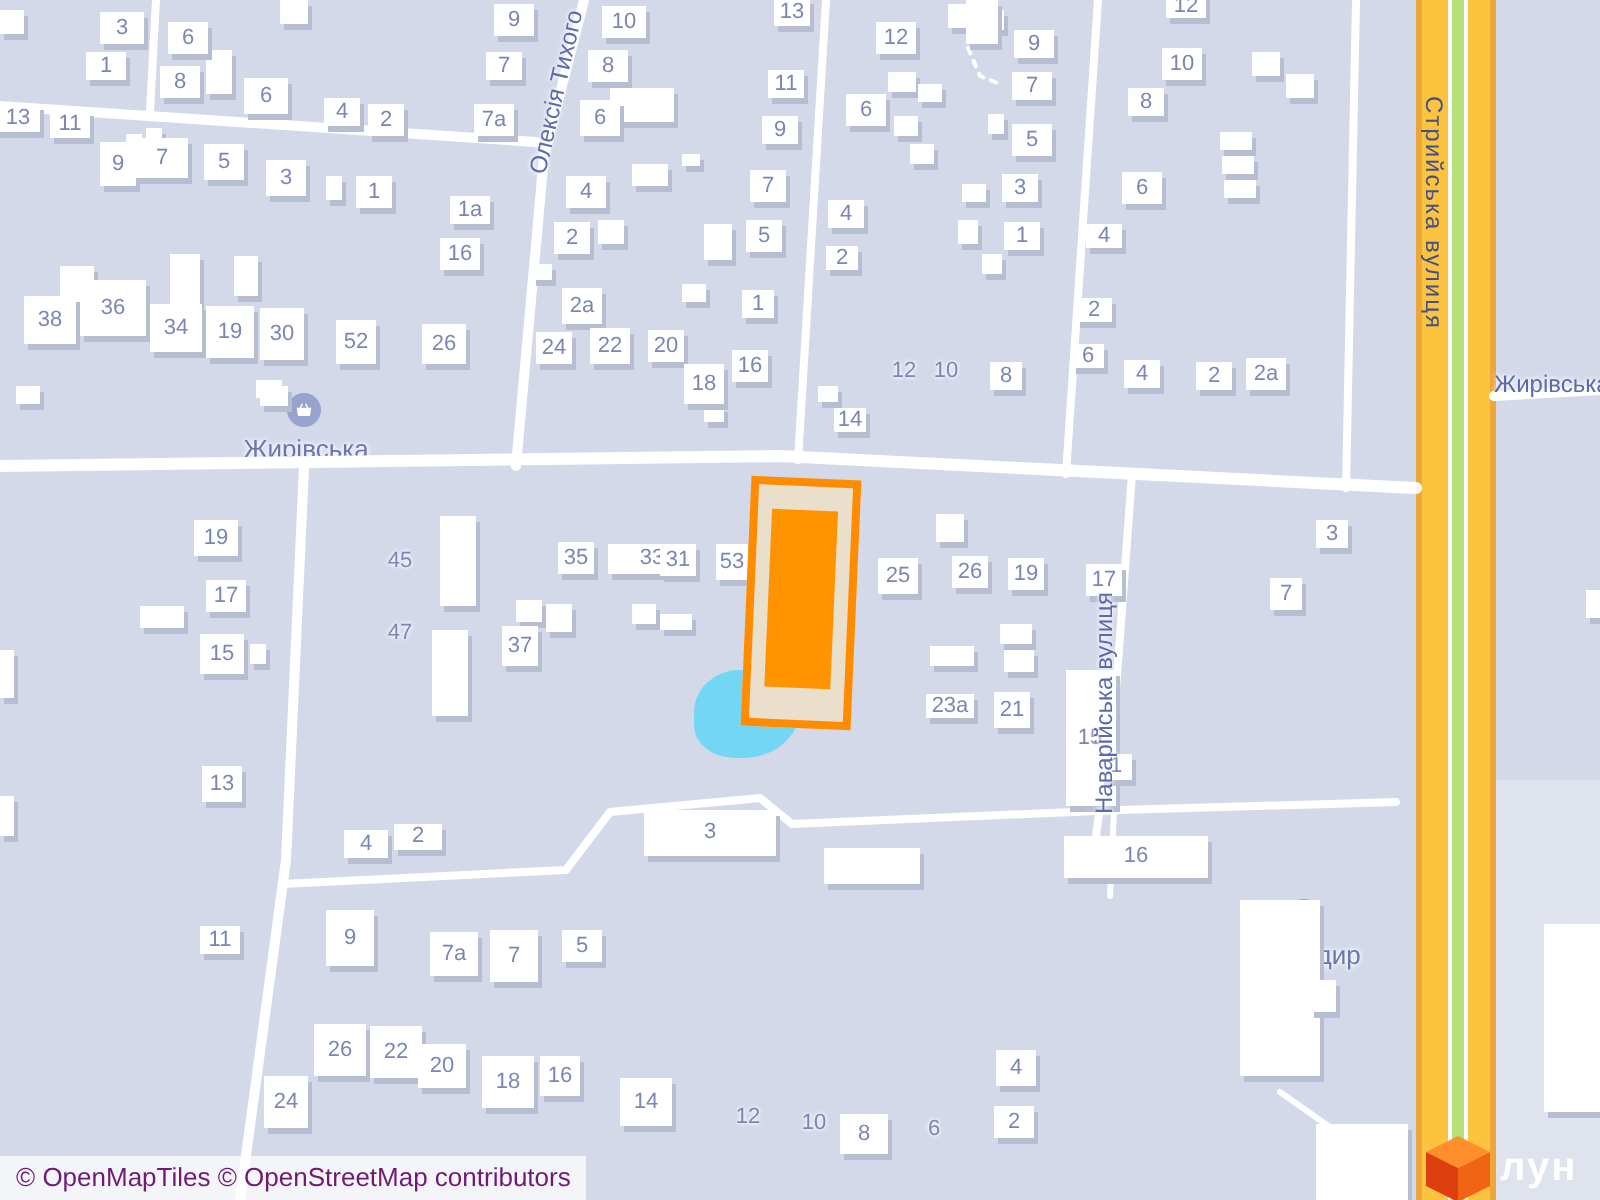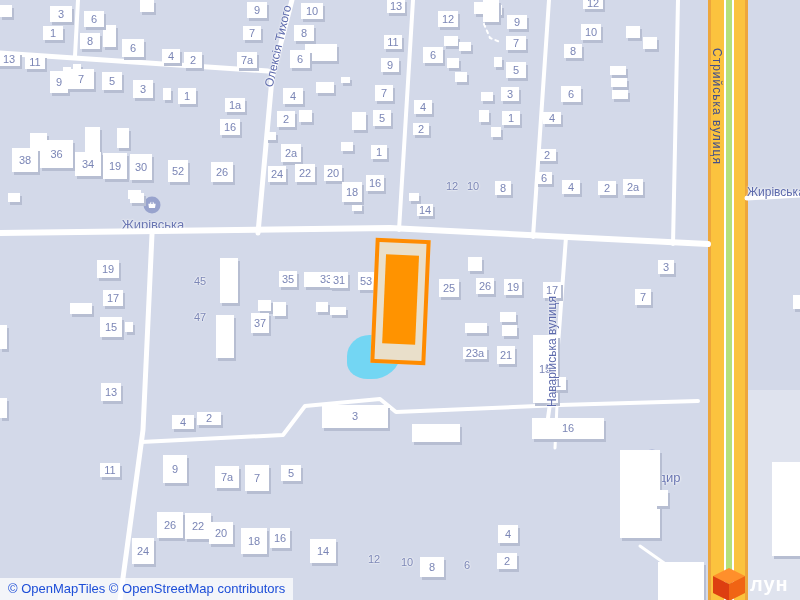--- a/index.html
+++ b/index.html
@@ -37,21 +37,21 @@
     background:#98a3cd;display:flex;align-items:center;justify-content:center;
     transform:translate(-50%,-50%);
   }
   .poi-label{
     position:absolute;transform:translate(-50%,0);
     color:#6a76b2;font-size:13px;white-space:nowrap;
     text-shadow:0 0 2px #fff,0 0 3px #fff;
   }
   #attribution{
     position:absolute;left:0;bottom:0;z-index:20;height:22px;
-    background:rgba(255,255,255,0.72);color:#1d4ed8;font-size:13px;
+    background:rgba(255,255,255,0.72);color:#701a75;font-size:13px;
     line-height:22px;padding:0 8px;white-space:nowrap;
   }
   #logo{position:absolute;z-index:19;left:712px;top:566px;display:flex;align-items:center;}
   #logo-text{
     color:#ffffff;font-size:20px;font-weight:bold;margin-left:4px;
     letter-spacing:1px;
   }
 </style>
 </head>
 <body>

